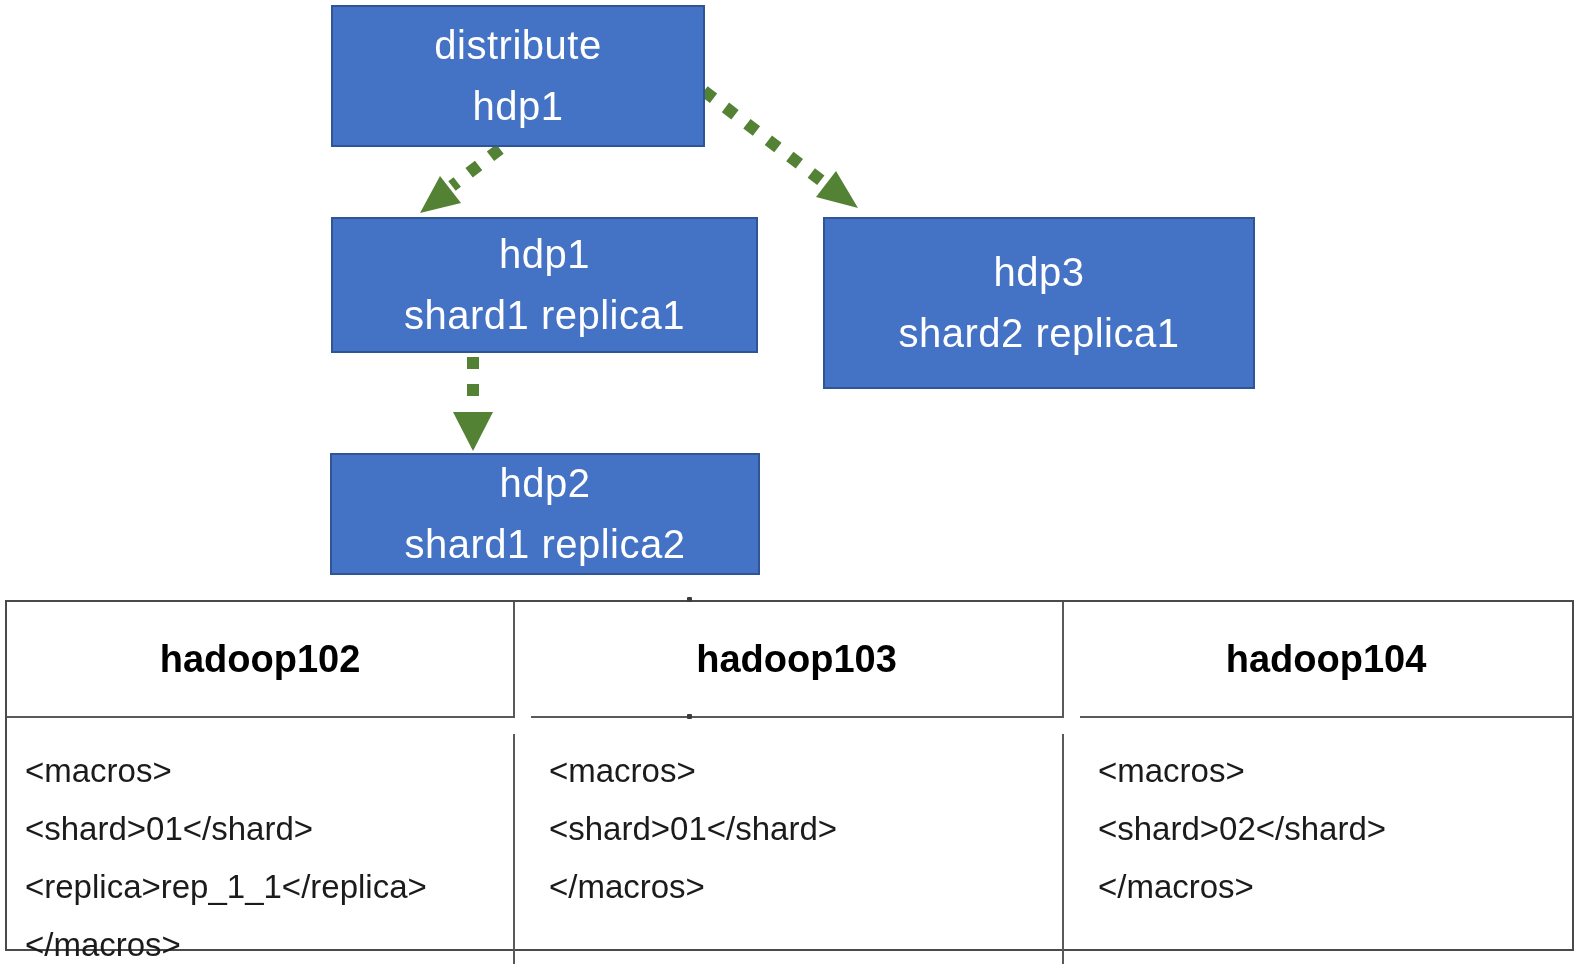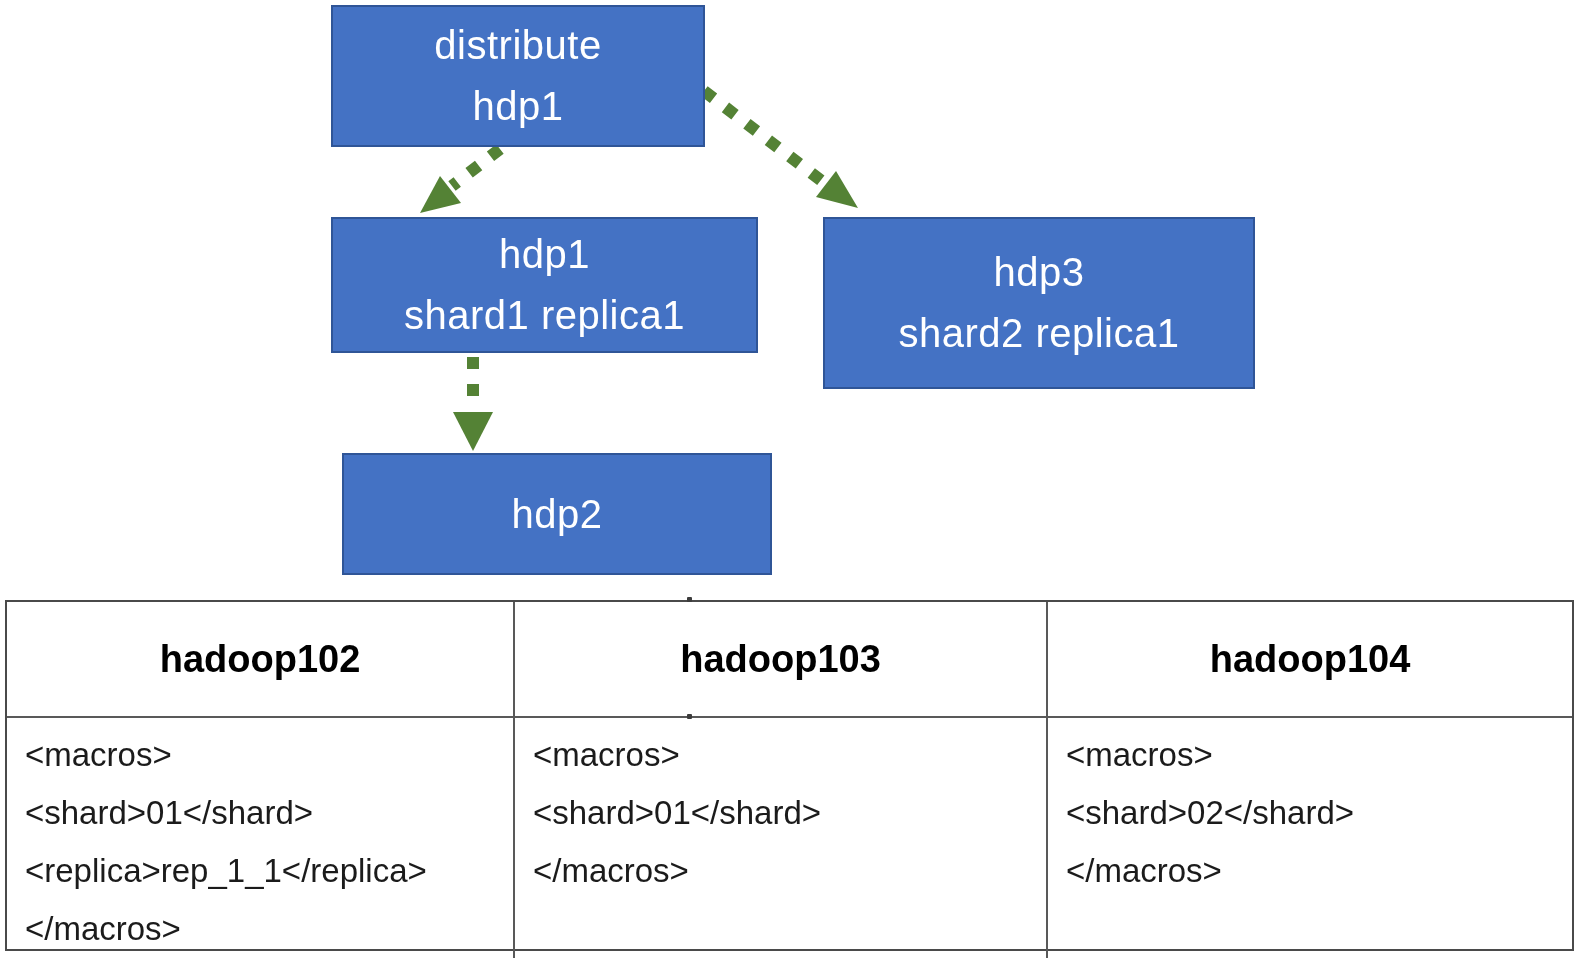--- a/index.html
+++ b/index.html
@@ -25,21 +25,21 @@
     align-items: center;
     justify-content: center;
     text-align: center;
     font-size: 40px;
     line-height: 61px;
     letter-spacing: 0.5px;
   }
   .node-distribute { left: 331px; top: 5px;   width: 374px; height: 142px; }
   .node-hdp1       { left: 331px; top: 217px; width: 427px; height: 136px; }
   .node-hdp3       { left: 823px; top: 217px; width: 432px; height: 172px; }
-  .node-hdp2       { left: 330px; top: 453px; width: 430px; height: 122px; margin-left: 12px; }
+  .node-hdp2       { left: 330px; top: 453px; width: 430px; height: 122px; }
 
   
   .arrow-layer {
     position: absolute;
     left: 0; top: 0;
     width: 1580px;
     height: 964px;
     pointer-events: none;
   }
   .arrow-layer .dash {
@@ -55,20 +55,21 @@
   .config-table {
     position: absolute;
     left: 5px; top: 600px;
     width: 1569px; height: 351px;
     display: grid;
     grid-template-columns: 508px 533px auto;
     grid-template-rows: 116px auto;
     border: 2px solid #4a4a4a;
     background: #ffffff;
     color: #1b1b1b;
+    gap: 16px;
   }
   .th {
     display: flex;
     align-items: center;
     justify-content: center;
     font-weight: bold;
     font-size: 38px;
     color: #000000;
     border-bottom: 2px solid #595959;
   }
@@ -120,20 +121,21 @@
     <div>shard1 replica1</div>
   </div>
 
   <div class="node node-hdp3">
     <div>hdp3</div>
     <div>shard2 replica1</div>
   </div>
 
   <div class="node node-hdp2">
     <div>hdp2</div>
+    <div>shard1 replica2</div>
   </div>
 
   <div class="config-table">
 
     <div class="th col-sep">hadoop102</div>
     <div class="th col-sep">hadoop103</div>
     <div class="th">hadoop104</div>
 
     <div class="td col-sep">
       <div class="code-line">&lt;macros&gt;</div>

